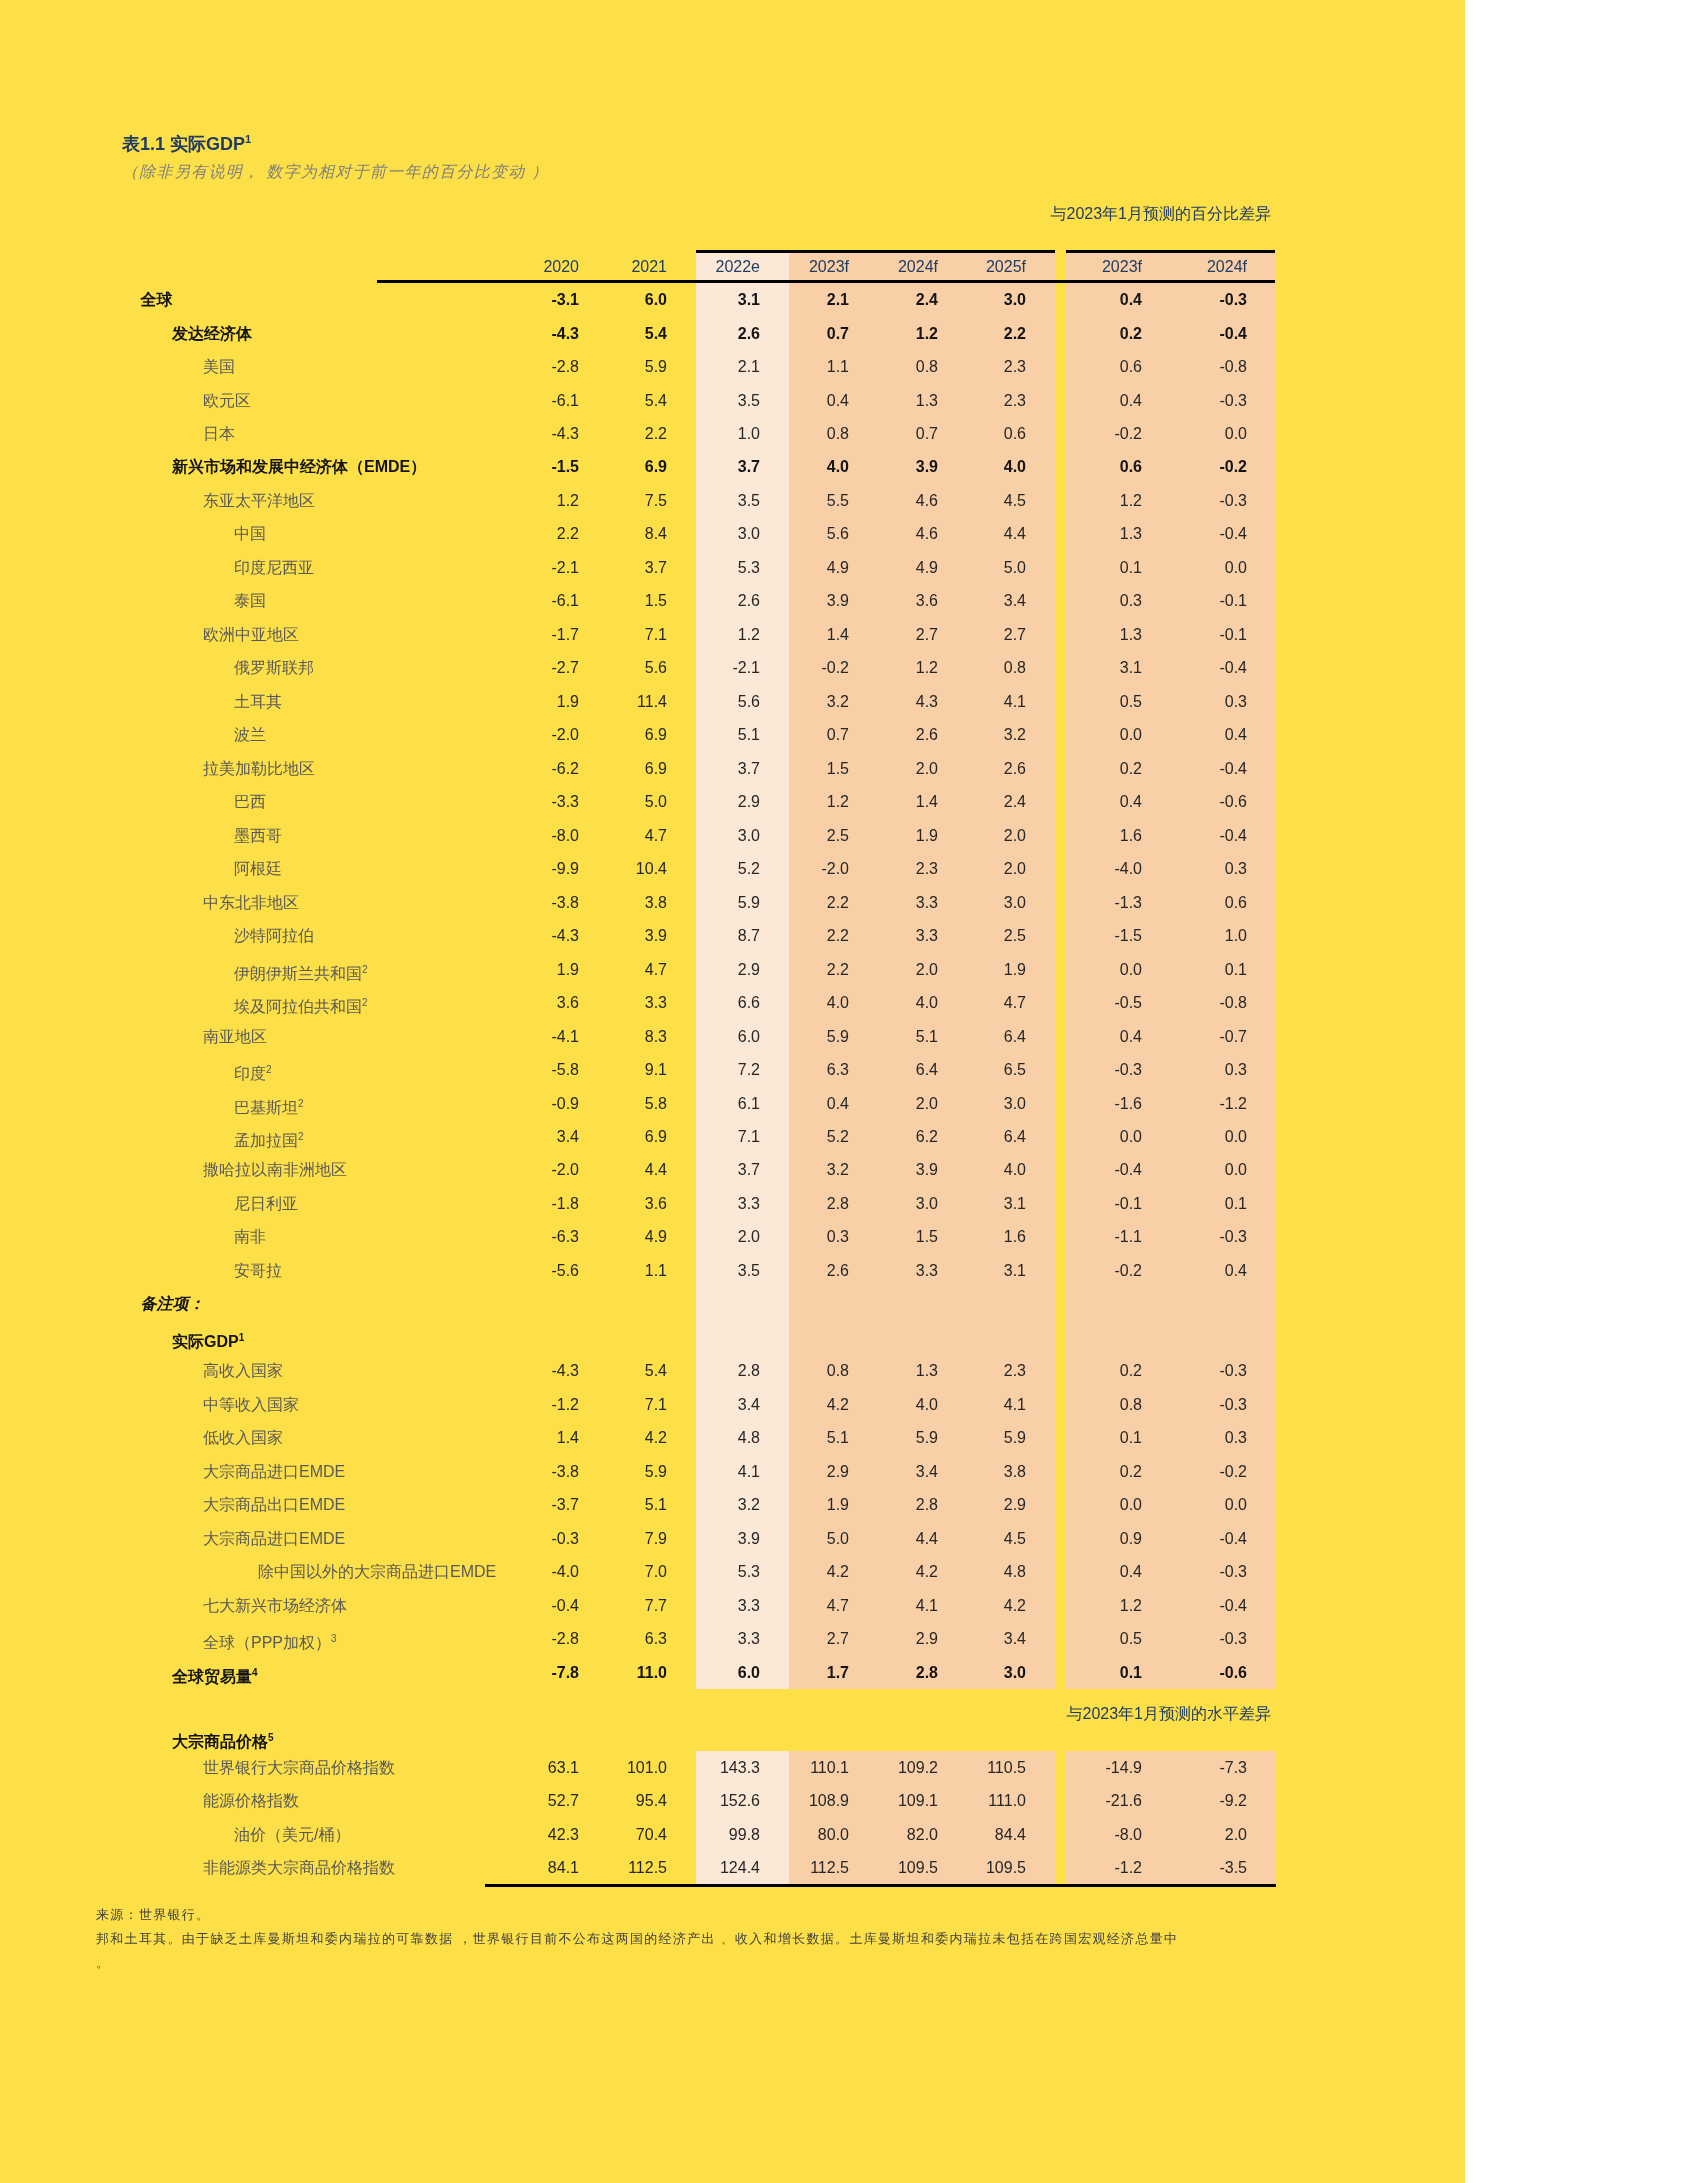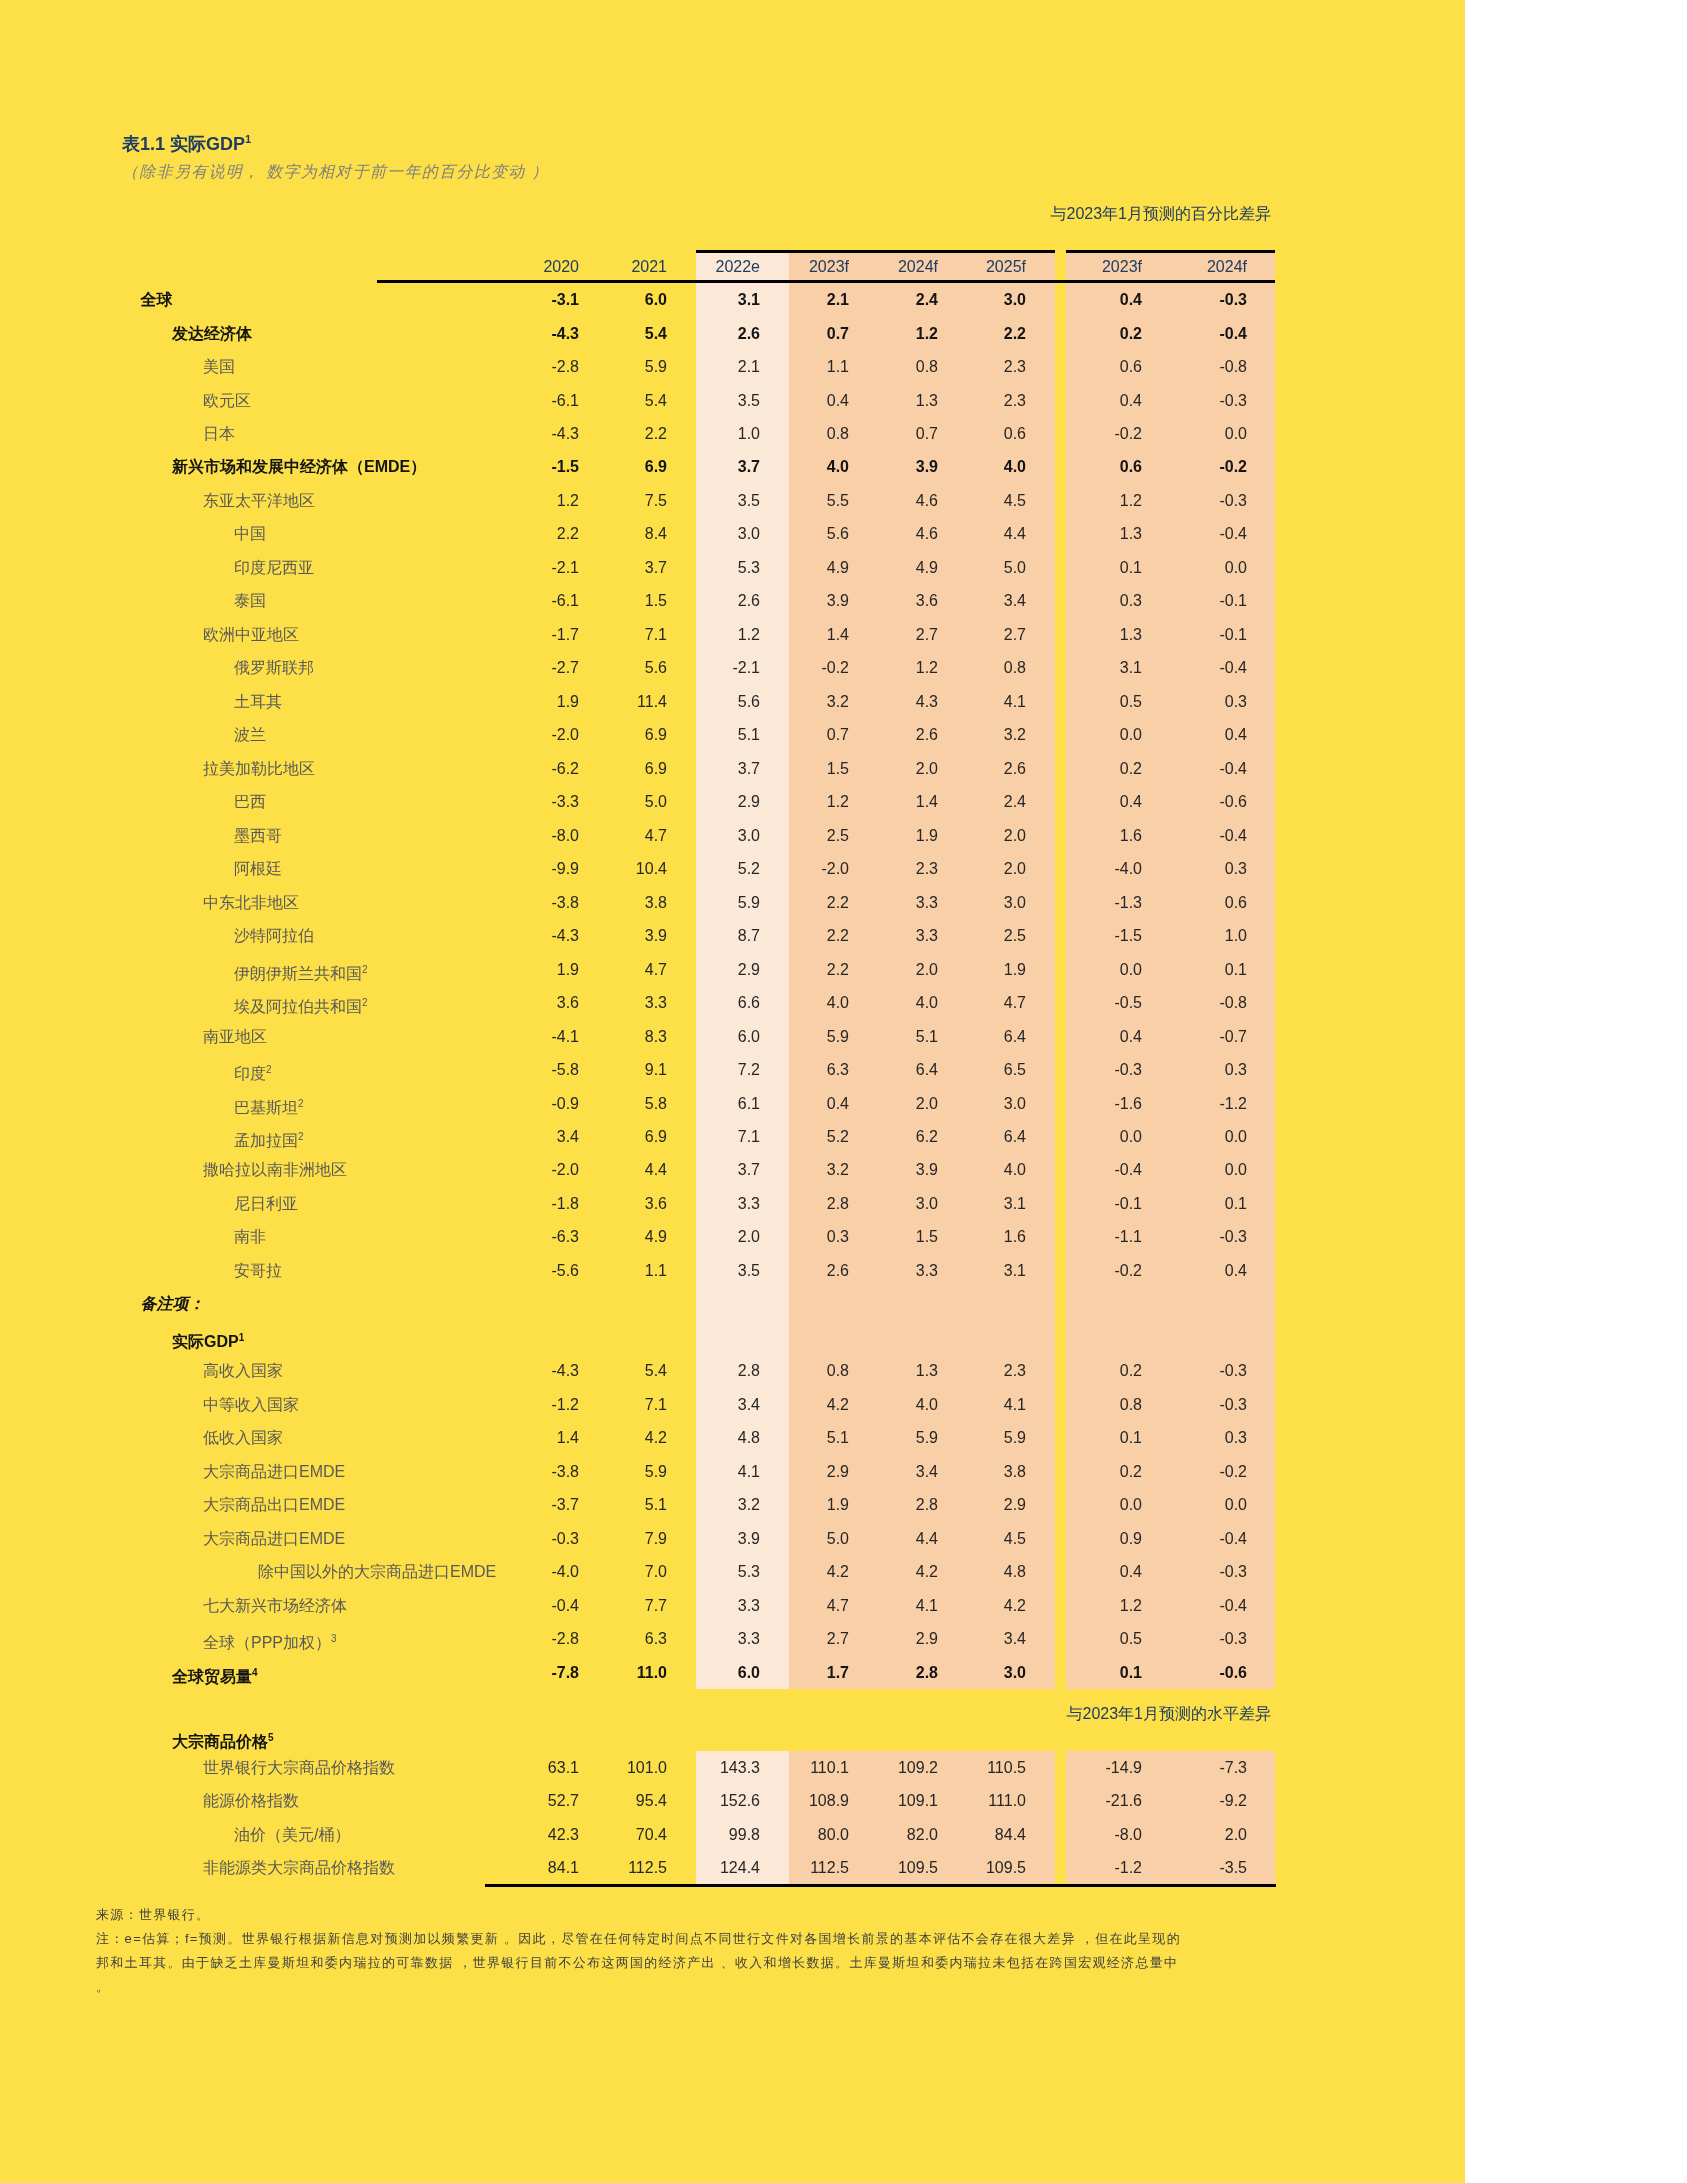--- a/index.html
+++ b/index.html
@@ -577,19 +577,18 @@
           <span class="num" style="left: 944px; width: 105px; line-height: 33px;">-1.2</span>
           <span class="num" style="left: 1049px; width: 105px; line-height: 33px;">-3.5</span>
         </div>
       </div>
 
     <div class="rule rule-bottom"></div>
   </div>
 
   <div class="footer" id="footer">
       <div class="footer-line">来源：世界银行。</div>
-      <div class="footer-line">注：e=估算；f=预测。世界银行根据新信息对预测加以频繁更新 。因此，尽管在任何特定时间点不同世行文件对各国增长前景的基本评估不会存在很大差异 ，但在此呈现的</div>
       <div class="footer-line">邦和土耳其。由于缺乏土库曼斯坦和委内瑞拉的可靠数据 ，世界银行目前不公布这两国的经济产出 、收入和增长数据。土库曼斯坦和委内瑞拉未包括在跨国宏观经济总量中</div>
       <div class="footer-line">。</div>
     </div>
 
 </div>
 
 
 </body></html>

